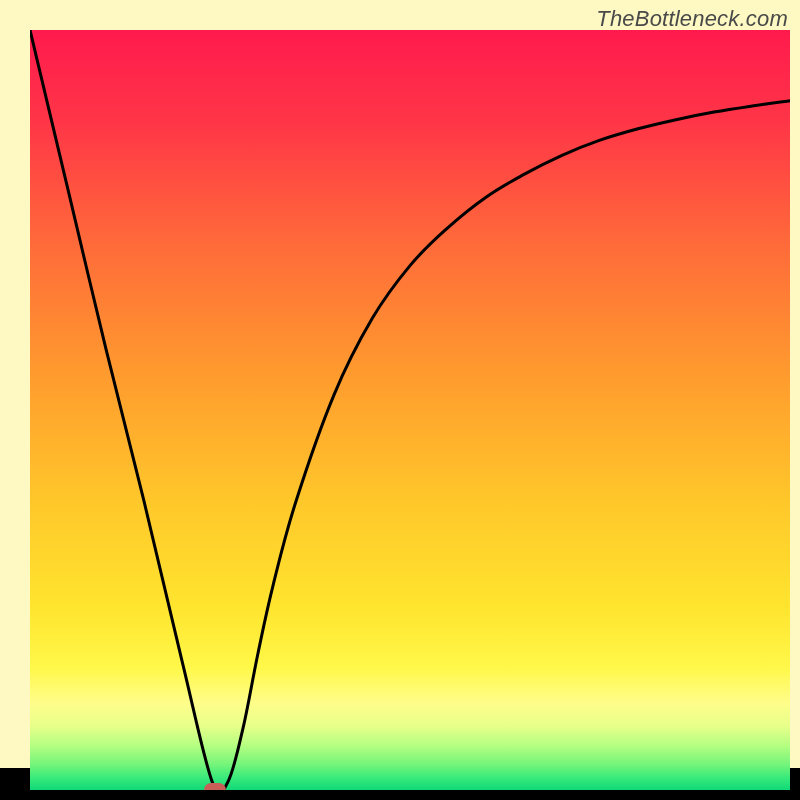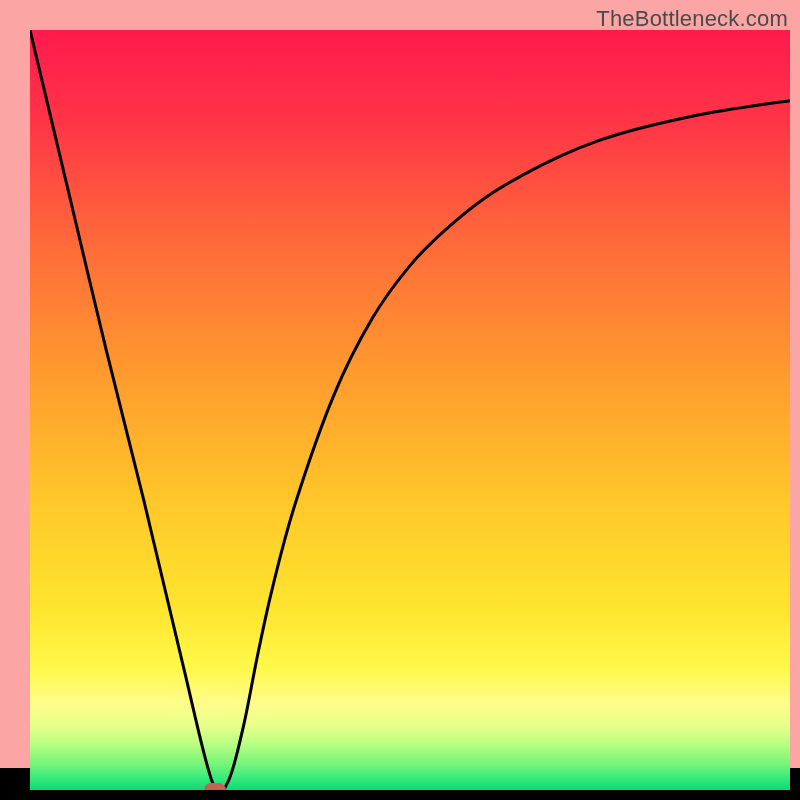--- a/index.html
+++ b/index.html
@@ -8,21 +8,22 @@
     width: 800px;
     height: 800px;
     overflow: hidden;
     background: #000;
     font-family: Arial, Helvetica, sans-serif;
   }
   .frame {
     position: absolute;
     top: 0; left: 0;
     width: 800px; height: 768px;
-    background: #fca5a5;
+    background: #fef9c3;
+    font-style: italic;
   }
   .plot {
     position: absolute;
     top: 30px;
     left: 30px;
     width: 760px;
     height: 760px;
     overflow: hidden;
   }
   .gradient {

